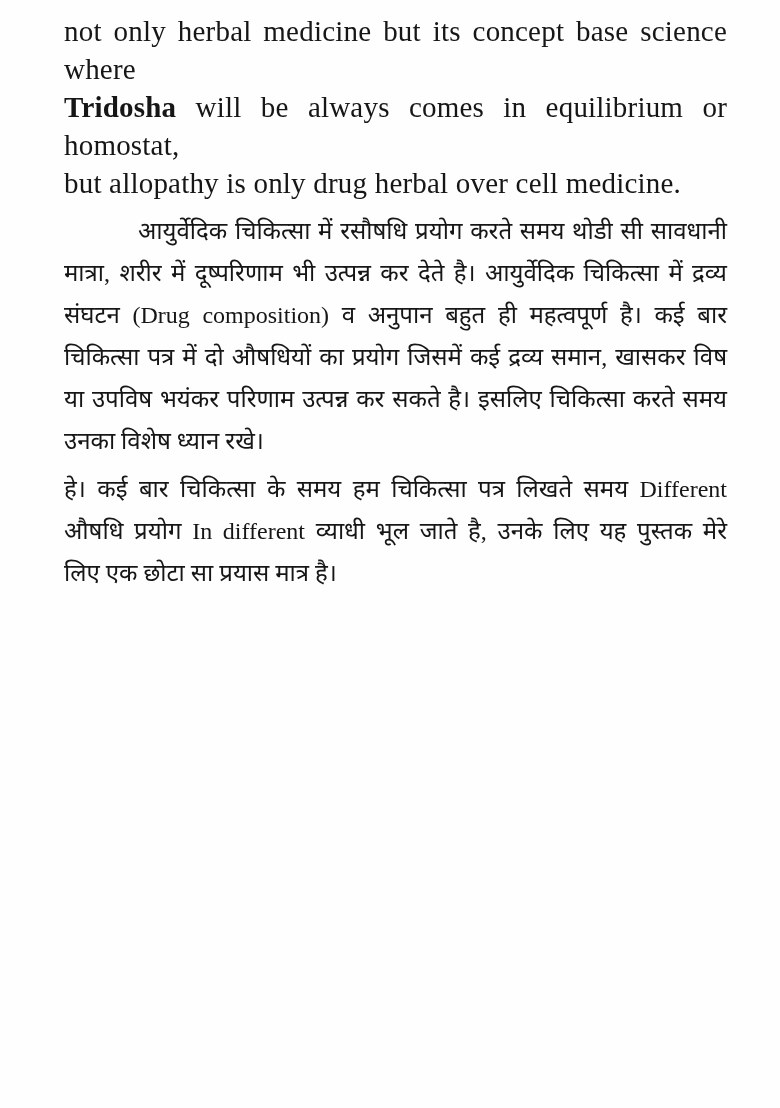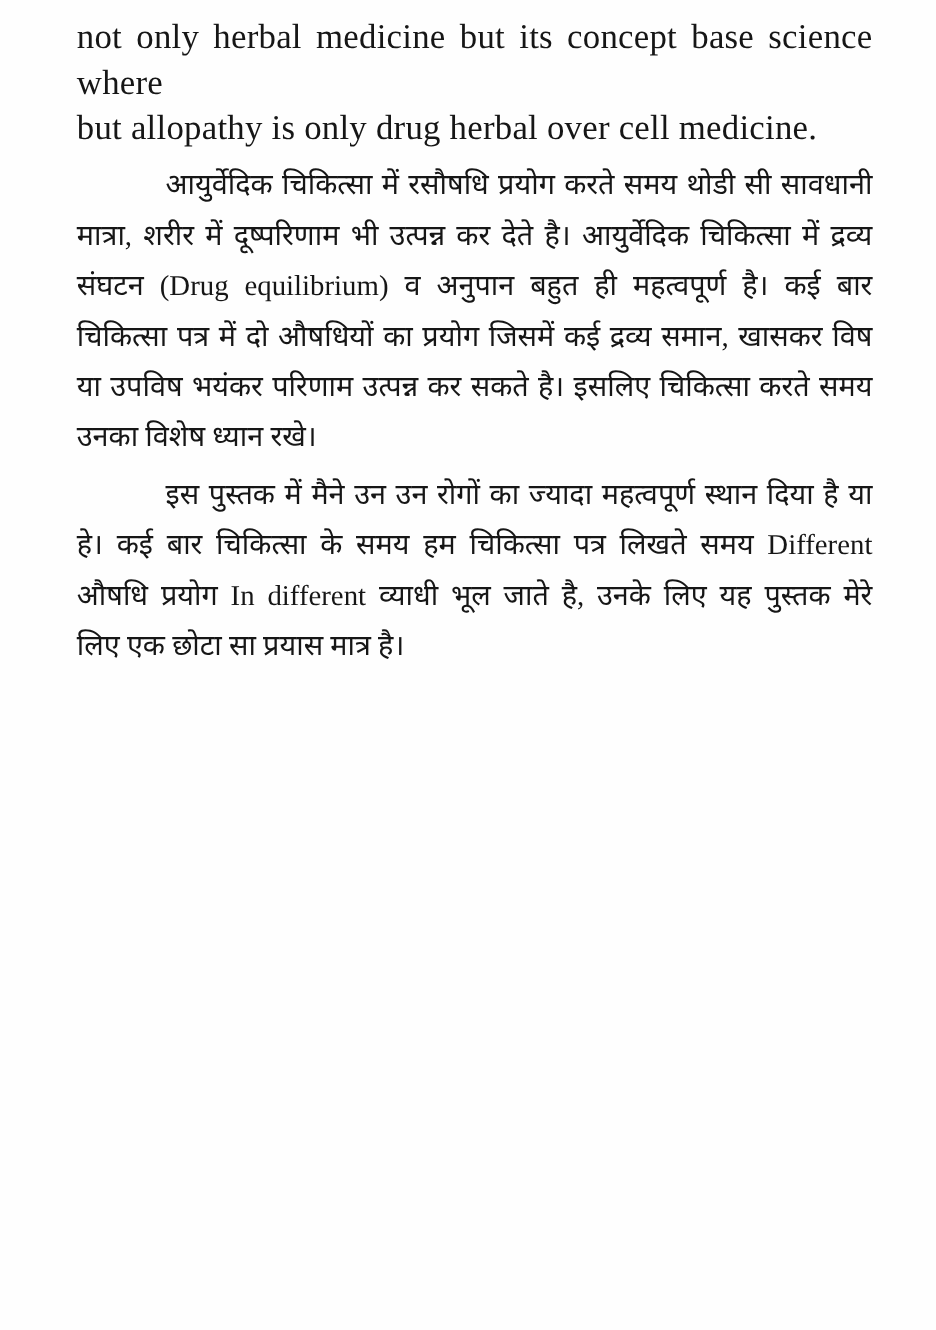--- a/index.html
+++ b/index.html
@@ -40,32 +40,32 @@
   .ln.first { text-indent: 74px; }
   .ln.lastln { text-align-last: left; }
 </style>
 </head>
 <body>
 
 <div class="page">
 
   <div class="en-para">
     <div class="en-ln">not only herbal medicine but its concept base science where</div>
+    <div class="en-ln"><span class="bold">Tridosha</span><span> will be always comes in equilibrium or homostat,</span></div>
     <div class="en-ln lastln">but allopathy is only drug herbal over cell medicine.</div>
   </div>
 
   <div class="hi-para">
     <div class="ln first">आयुर्वेदिक चिकित्सा में रसौषधि प्रयोग करते समय थोडी सी सावधानी</div>
     <div class="ln">मात्रा, शरीर में दूष्परिणाम भी उत्पन्न कर देते है। आयुर्वेदिक चिकित्सा में द्रव्य</div>
-    <div class="ln">संघटन (Drug equilibrium) व अनुपान बहुत ही महत्वपूर्ण है। कई बार</div>
+    <div class="ln">संघटन (Drug composition) व अनुपान बहुत ही महत्वपूर्ण है। कई बार</div>
     <div class="ln">चिकित्सा पत्र में दो औषधियों का प्रयोग जिसमें कई द्रव्य समान, खासकर विष</div>
     <div class="ln">या उपविष भयंकर परिणाम उत्पन्न कर सकते है। इसलिए चिकित्सा करते समय</div>
     <div class="ln lastln">उनका विशेष ध्यान रखे।</div>
   </div>
 
   <div class="hi-para">
-    <div class="ln first">इस पुस्तक में मैने उन उन रोगों का ज्यादा महत्वपूर्ण स्थान दिया है या</div>
     <div class="ln">हे। कई बार चिकित्सा के समय हम चिकित्सा पत्र लिखते समय Different</div>
     <div class="ln">औषधि प्रयोग In different व्याधी भूल जाते है, उनके लिए यह पुस्तक मेरे</div>
     <div class="ln lastln">लिए एक छोटा सा प्रयास मात्र है।</div>
   </div>
 
 </div>
 
 </body></html>

